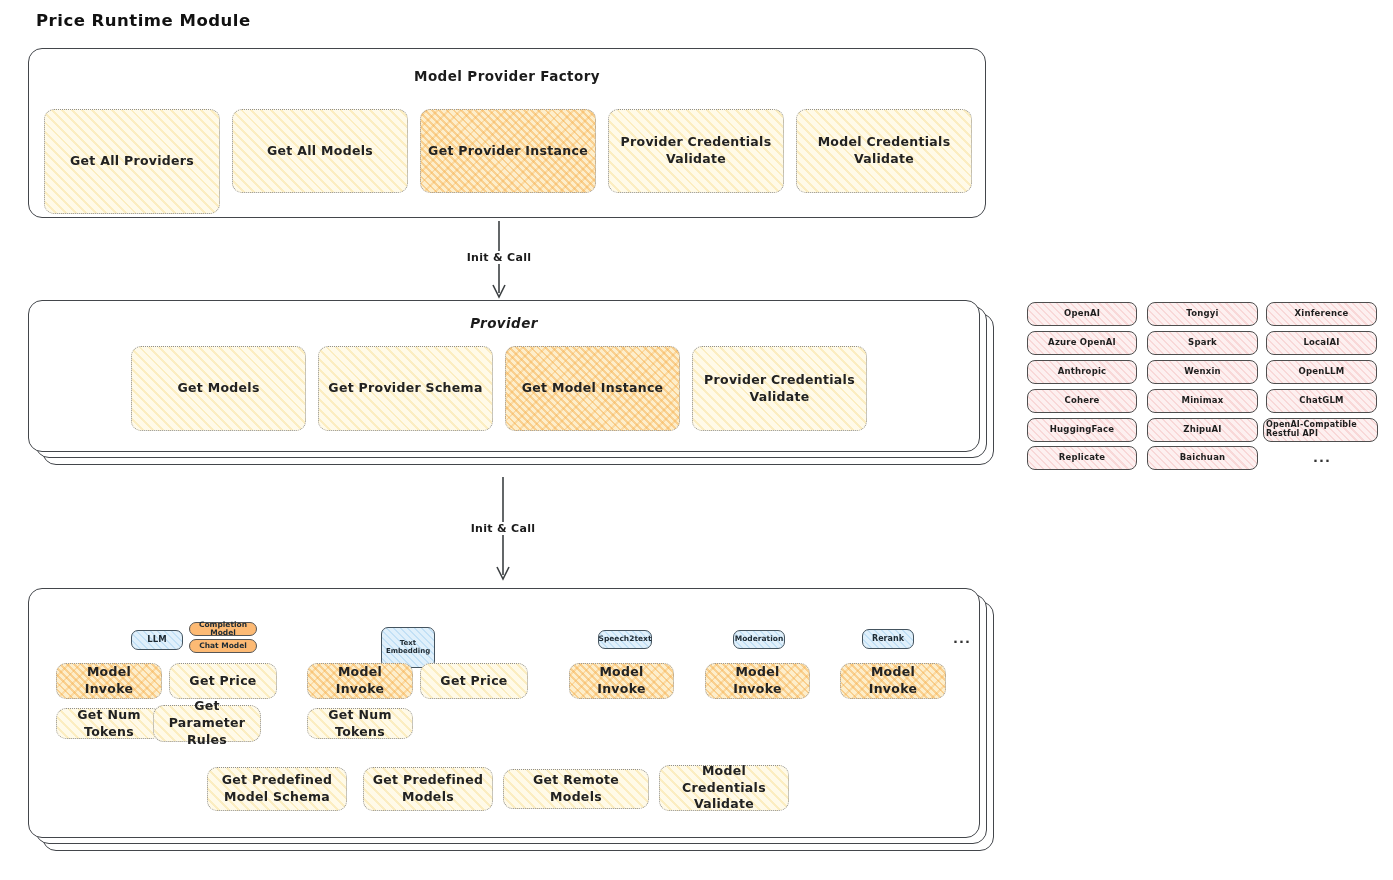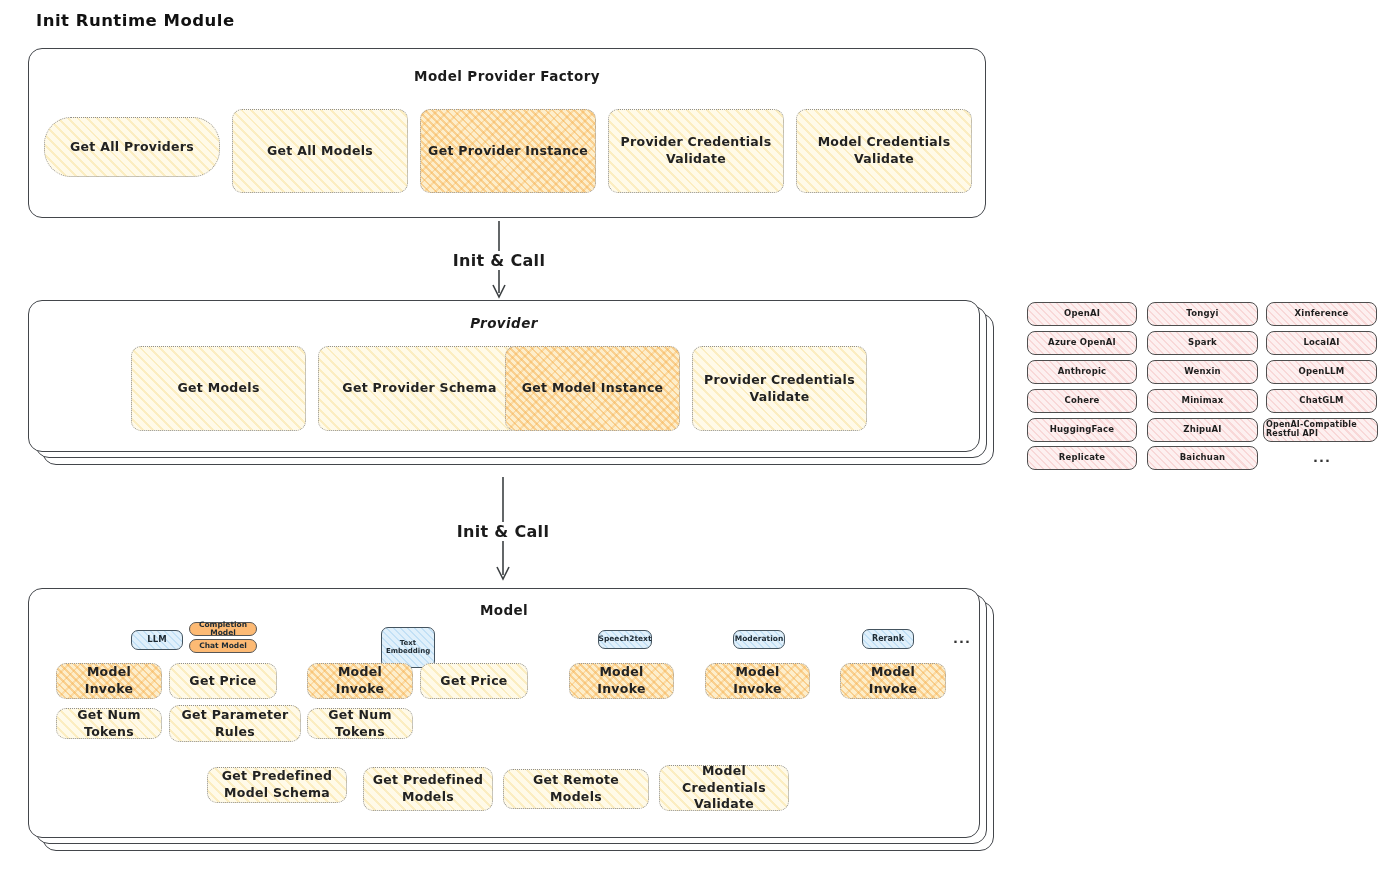--- a/index.html
+++ b/index.html
@@ -56,57 +56,57 @@
   }
   .tag.blue {
     background-color:#e0f0fb;
     background-image:repeating-linear-gradient(45deg, rgba(140,195,235,.35) 0 1.5px, transparent 1.5px 5px);
   }
   .tag.white { background:#fdba74; border-color:#565656; }
 
   
   .arrow { position:absolute; z-index:4; }
   .arrow-label {
-    position:absolute; background:#fff; font-size:16px; font-weight:600;
+    position:absolute; background:#fff; font-size:11px; font-weight:600;
     letter-spacing:.3px; padding:0 4px; white-space:nowrap; transform:translateX(-50%);
     z-index:5; color:#1b1b1b;
   }
   .dots { position:absolute; font-size:13px; font-weight:700; letter-spacing:1px; color:#333; z-index:4; }
   .main-title {
     position:absolute; font-size:16.5px; font-weight:700; letter-spacing:.5px; color:#111;
   }
 </style>
 </head>
 <body>
 
 <div id="canvas">
 
-  <div class="main-title" style="left:36px; top:11px;">Init Runtime Module</div>
+  <div class="main-title" style="left:36px; top:11px;">Price Runtime Module</div>
 
   <div class="panel" style="left:28px; top:48px; width:958px; height:170px;">
     <div class="panel-title" style="top:19px;">Model Provider Factory</div>
-    <div class="fbox yellow" style="left:15px;  top:68px; width:176px; height:60px;border-radius:27px;">Get All Providers</div>
+    <div class="fbox yellow" style="left:15px;  top:60px; width:176px; height:105px;">Get All Providers</div>
     <div class="fbox yellow" style="left:203px; top:60px; width:176px; height:84px;">Get All Models</div>
     <div class="fbox orange" style="left:391px; top:60px; width:176px; height:84px;">Get Provider Instance</div>
     <div class="fbox yellow" style="left:579px; top:60px; width:176px; height:84px;">Provider Credentials Validate</div>
     <div class="fbox yellow" style="left:767px; top:60px; width:176px; height:84px;">Model Credentials Validate</div>
   </div>
 
   <svg class="arrow" style="left:489px; top:221px;" width="20" height="78" viewBox="0 0 20 78">
     <line x1="10" y1="0" x2="10" y2="72" stroke="#3c4043" stroke-width="1.6"></line>
     <polyline points="4,64 10,76 16,64" fill="none" stroke="#3c4043" stroke-width="1.6"></polyline>
   </svg>
   <div class="arrow-label" style="left:499px; top:251px;">Init &amp; Call</div>
 
   <div class="panel-stack z1" style="left:42px; top:313px; width:952px; height:152px;"></div>
   <div class="panel-stack z2" style="left:35px; top:306px; width:952px; height:152px;"></div>
   <div class="panel" style="left:28px; top:300px; width:952px; height:152px;">
     <div class="panel-title" style="top:14px;font-style:italic;">Provider</div>
     <div class="fbox yellow" style="left:102px; top:45px; width:175px; height:85px;">Get Models</div>
-    <div class="fbox yellow" style="left:289px; top:45px; width:203px; height:85px;">Get Provider Schema</div>
+    <div class="fbox yellow" style="left:289px; top:45px; width:175px; height:85px;">Get Provider Schema</div>
     <div class="fbox orange" style="left:476px; top:45px; width:175px; height:85px;">Get Model Instance</div>
     <div class="fbox yellow" style="left:663px; top:45px; width:175px; height:85px;">Provider Credentials Validate</div>
   </div>
 
   <div class="pink" style="left:1027px; top:302px; width:110px; height:24px;">OpenAI</div>
   <div class="pink" style="left:1027px; top:331px; width:110px; height:24px;">Azure OpenAI</div>
   <div class="pink" style="left:1027px; top:360px; width:110px; height:24px;">Anthropic</div>
   <div class="pink" style="left:1027px; top:389px; width:110px; height:24px;">Cohere</div>
   <div class="pink" style="left:1027px; top:418px; width:110px; height:24px;">HuggingFace</div>
   <div class="pink" style="left:1027px; top:446px; width:110px; height:24px;">Replicate</div>
@@ -127,43 +127,42 @@
 
   <svg class="arrow" style="left:493px; top:477px;" width="20" height="104" viewBox="0 0 20 104">
     <line x1="10" y1="0" x2="10" y2="98" stroke="#3c4043" stroke-width="1.6"></line>
     <polyline points="4,90 10,102 16,90" fill="none" stroke="#3c4043" stroke-width="1.6"></polyline>
   </svg>
   <div class="arrow-label" style="left:503px; top:522px;">Init &amp; Call</div>
 
   <div class="panel-stack z1" style="left:42px; top:601px; width:952px; height:250px;"></div>
   <div class="panel-stack z2" style="left:35px; top:594px; width:952px; height:250px;"></div>
   <div class="panel" style="left:28px; top:588px; width:952px; height:250px;">
-    <div class="panel-title" style="top:13px;">Model</div>
 
     <div class="tag blue" style="left:102px; top:41px; width:52px; height:20px; font-size:8.5px;">LLM</div>
     <div class="tag white" style="left:160px; top:33px; width:68px; height:14px; font-size:7.5px;">Completion Model</div>
     <div class="tag white" style="left:160px; top:50px; width:68px; height:14px; font-size:7.5px;">Chat Model</div>
     <div class="tag blue" style="left:352px; top:38px; width:54px; height:41px; font-size:7px; padding:2px 6px;">Text Embedding</div>
     <div class="tag blue" style="left:569px; top:41px; width:54px; height:19px; font-size:7.5px;">Speech2text</div>
     <div class="tag blue" style="left:704px; top:41px; width:52px; height:19px; font-size:7.5px;">Moderation</div>
     <div class="tag blue" style="left:833px; top:40px; width:52px; height:20px; font-size:8px;">Rerank</div>
     <div class="dots" style="left:924px; top:42px;">...</div>
 
     <div class="fbox orange" style="left:27px;  top:74px;  width:106px; height:36px;">Model Invoke</div>
     <div class="fbox yellow" style="left:140px; top:74px;  width:108px; height:36px;">Get Price</div>
     <div class="fbox yellow" style="left:27px;  top:119px; width:106px; height:31px;">Get Num Tokens</div>
-    <div class="fbox yellow" style="left:140px; top:116px; width:132px; height:37px;">Get Parameter Rules</div>
+    <div class="fbox yellow" style="left:124px; top:116px; width:108px; height:37px;border-radius:11px;">Get Parameter Rules</div>
 
     <div class="fbox orange" style="left:278px; top:74px;  width:106px; height:36px;">Model Invoke</div>
     <div class="fbox yellow" style="left:391px; top:74px;  width:108px; height:36px;">Get Price</div>
     <div class="fbox yellow" style="left:278px; top:119px; width:106px; height:31px;">Get Num Tokens</div>
 
     <div class="fbox orange" style="left:540px; top:74px; width:105px; height:36px;">Model Invoke</div>
     <div class="fbox orange" style="left:676px; top:74px; width:105px; height:36px;">Model Invoke</div>
     <div class="fbox orange" style="left:811px; top:74px; width:106px; height:36px;">Model Invoke</div>
 
-    <div class="fbox yellow" style="left:178px; top:178px; width:140px; height:36px;">Get Predefined Model Schema</div>
+    <div class="fbox yellow" style="left:178px; top:178px; width:140px; height:44px;">Get Predefined Model Schema</div>
     <div class="fbox yellow" style="left:334px; top:178px; width:130px; height:44px;">Get Predefined Models</div>
     <div class="fbox yellow" style="left:474px; top:180px; width:146px; height:40px;">Get Remote Models</div>
     <div class="fbox yellow" style="left:630px; top:176px; width:130px; height:46px;">Model Credentials Validate</div>
   </div>
 
 </div>
 
 </body></html>

